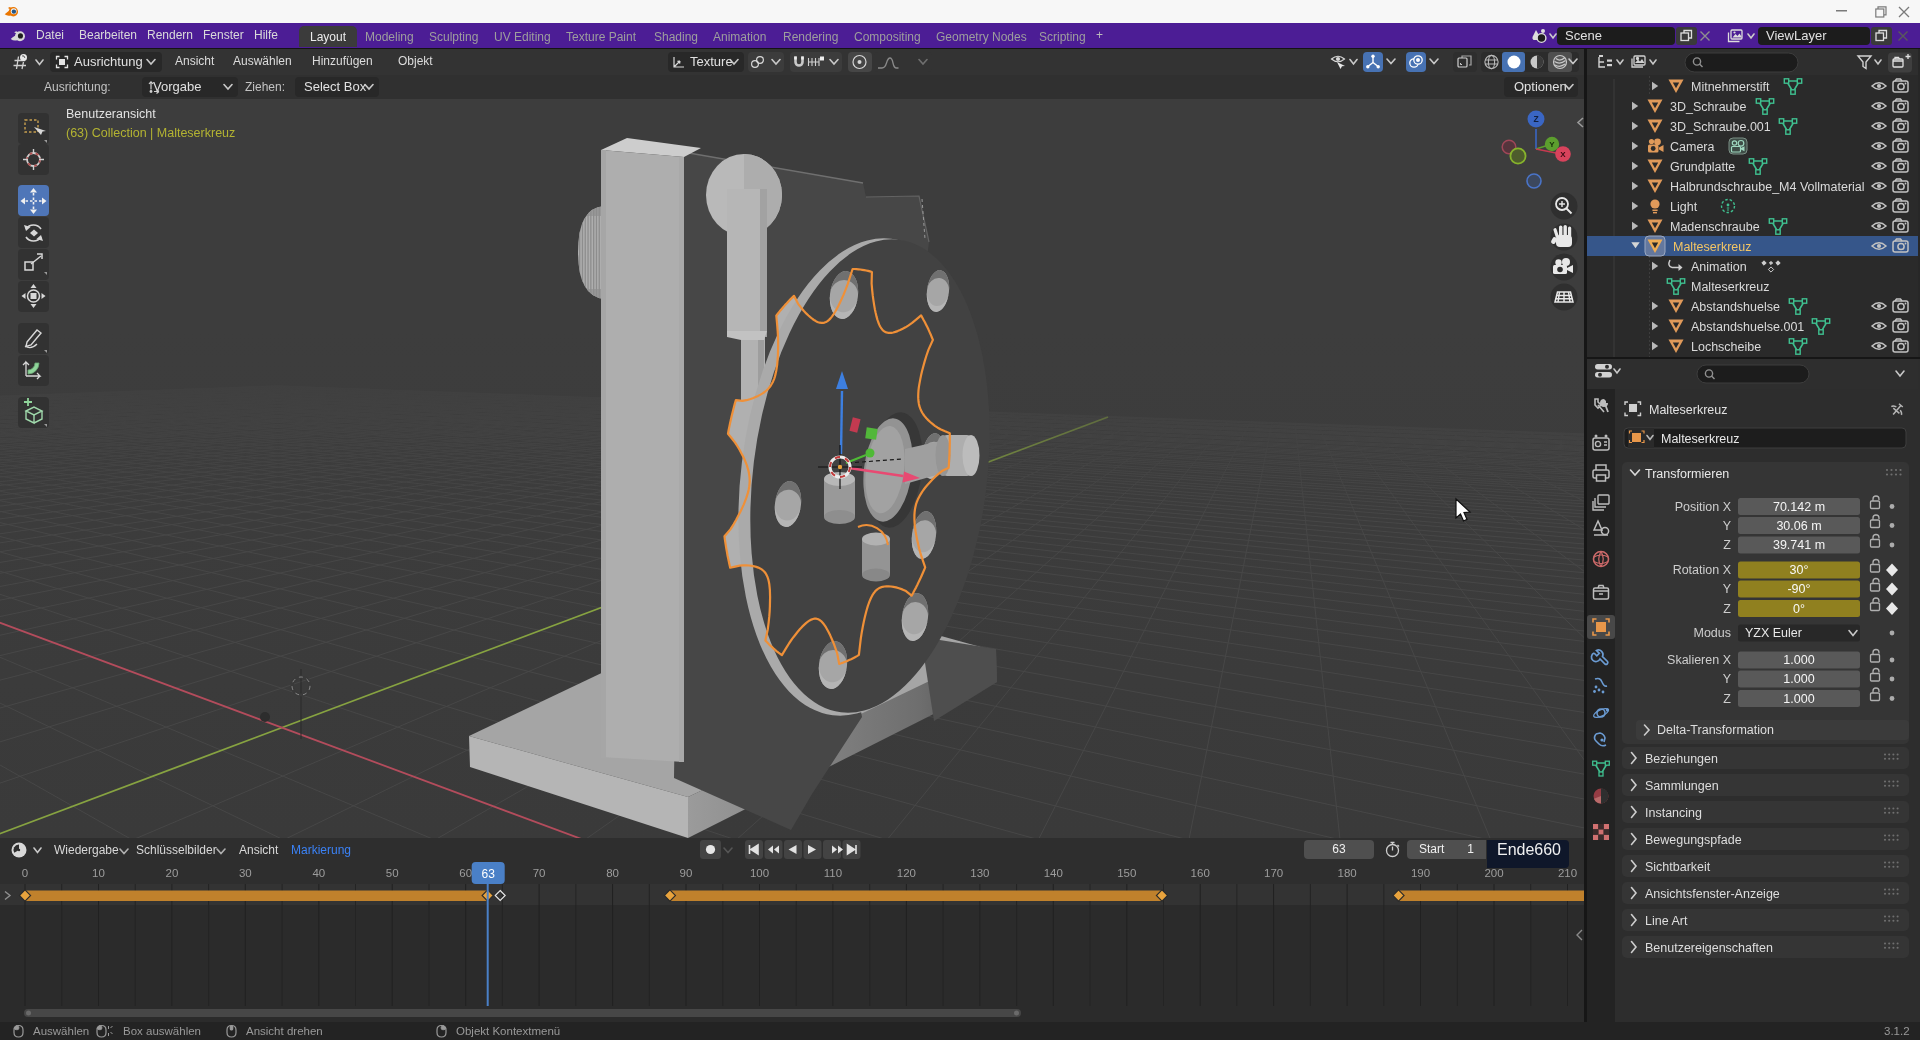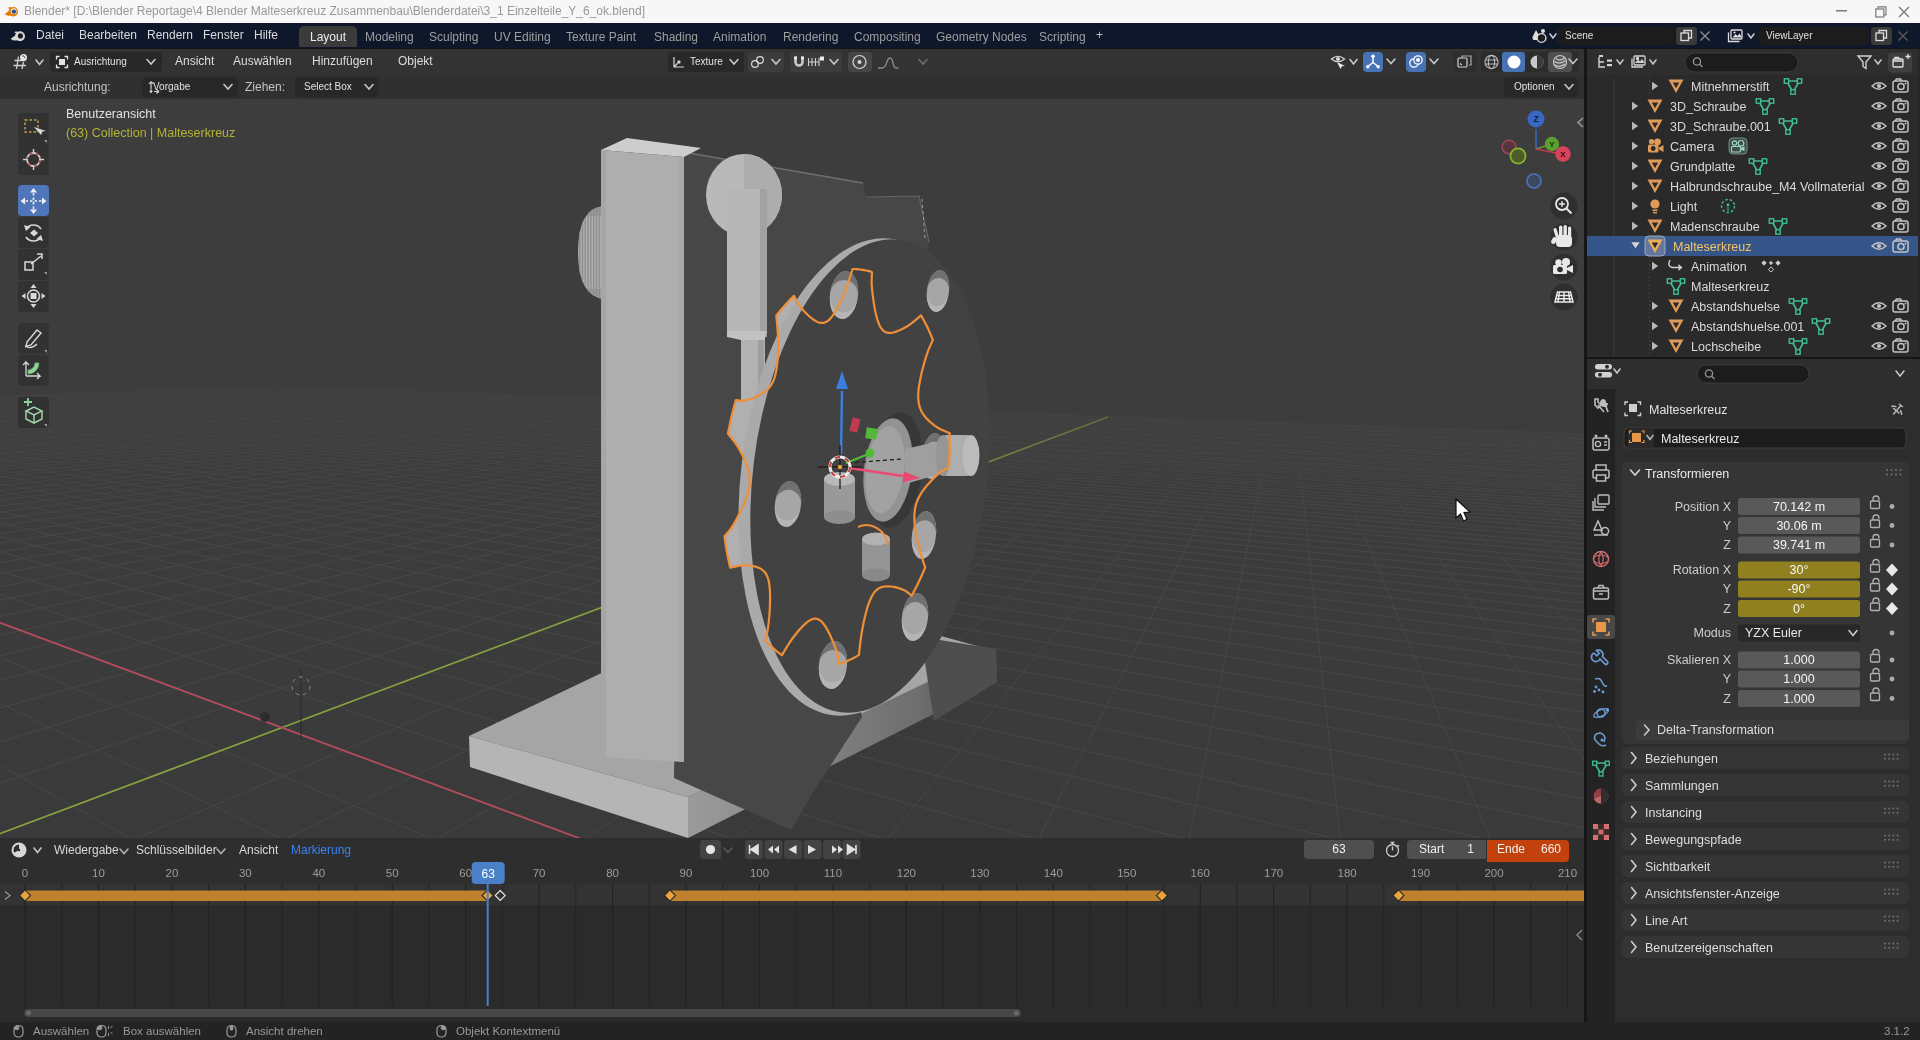--- a/index.html
+++ b/index.html
@@ -2,49 +2,48 @@
 <html><head>
 <meta charset="utf-8">
 <style>
 * { margin:0; padding:0; box-sizing:border-box; }
 html,body { width:1920px; height:1040px; overflow:hidden; background:#2d2d2d;
   font-family:"Liberation Sans", sans-serif; }
 .abs { position:absolute; }
 #titlebar { left:0; top:0; width:1920px; height:23px; background:#f7f7f7; color:#989898;
   font-size:12px; line-height:23px; }
 #titlebar .ttext { position:absolute; left:24px; top:0; }
-#topbar { left:0; top:23px; width:1920px; height:26px; background:#0f172a; color:#d9d9d9; font-size:12px; }
+#topbar { left:0; top:23px; width:1920px; height:26px; background:#4c1d95; color:#d9d9d9; font-size:12px; }
 .menu { position:absolute; top:5px; color:#dadada; }
 .wtab { position:absolute; top:3px; height:21px; line-height:23px; padding:0 11px; color:#9e9e9e;
   border-radius:5px 5px 0 0; font-size:12px; }
 .wtab.active { background:#3b3b3b; color:#ececec; }
 #vpheader { left:0; top:49px; width:1587px; height:26px; background:#333333; color:#dcdcdc; font-size:12px; }
 #toolbarrow { left:0; top:75px; width:1587px; height:24px; background:#303030; color:#c3c3c3; font-size:12px; }
 #viewport { left:0; top:99px; width:1587px; height:739px; background:#3d3d3d; overflow:hidden; }
 #timeline { left:0; top:838px; width:1587px; height:184px; background:#2b2b2b; overflow:hidden; }
 #tlheader { position:absolute; left:0; top:0; width:1587px; height:24px; background:#2e2e2e; }
 #outliner { left:1587px; top:49px; width:333px; height:308px; background:#272727; overflow:hidden; }
 #properties { left:1587px; top:359px; width:333px; height:663px; background:#2d2d2d; overflow:hidden; }
 #statusbar { left:0; top:1022px; width:1920px; height:18px; background:#232323; color:#999999; font-size:11.5px; }
 .vborder { position:absolute; left:1584px; top:49px; width:3px; height:973px; background:#161616; }
 .hborder1 { position:absolute; left:1587px; top:357px; width:333px; height:2px; background:#161616; }
 .hborder2 { position:absolute; left:0; top:48px; width:1920px; height:1px; background:#141414; }
-.field { background:#282828; border-radius:4px; color:#e0e0e0; position:absolute; font-size:10px; }
+.field { background:#282828; border-radius:4px; color:#e0e0e0; position:absolute; font-size:13px; }
 svg { display:block; }
 </style>
 </head>
 <body>
 <div id="titlebar" class="abs">
   <svg class="abs" style="left:4px;top:4px" width="15" height="15" viewBox="0 0 17 17">
     <path d="M0.8 11.6 Q4.8 7.4 9.2 7.2 L4.4 4.6 L6.6 3.4 L13.6 7.3 L7.6 12.9 Q3.8 14 0.8 11.6 Z" fill="#ea7600"></path>
     <circle cx="10.6" cy="8.8" r="5.3" fill="#ea7600"></circle>
     <circle cx="11" cy="8.2" r="3.3" fill="#f4f4f4"></circle>
     <circle cx="11.2" cy="8.6" r="2.5" fill="#265787"></circle>
   </svg>
-  <span class="ttext">Blender* [D:\Blender Reportage\4 Blender Malteserkreuz Zusammenbau\Blenderdatei\3_1 Einzelteile_Y_6_ok.blend]</span>
   <svg class="abs" style="left:1836px;top:10px" width="12" height="2">
       <rect width="11" height="1.5" fill="#7a7a7a"></rect>
     </svg>
   <svg class="abs" style="left:1875px;top:6px" width="12" height="12" viewBox="0 0 12 12" fill="none" stroke="#7a7a7a" stroke-width="1.2">
     <rect x="0.8" y="3" width="8" height="8"></rect>
       <path d="M3 3 V0.8 H11 V8.8 H9"></path>
     </svg>
   <svg class="abs" style="left:1898px;top:6px" width="12" height="12" viewBox="0 0 12 12" stroke="#7a7a7a" stroke-width="1.3">
     <path d="M1 1 L11 11 M11 1 L1 11"></path>
     </svg>
@@ -836,21 +835,21 @@
       <path d="M82 9.5 l5 -4 v8 Z M88 9.5 l5 -4 v8 Z" transform="translate(180,0) scale(-1,1)"></path>
       <path d="M111 5 v9 M102.5 5 v9 l7 -4.5 Z" stroke="#e2e2e2" stroke-width="1.6"></path>
     </g>
   </svg>
   <div class="abs" style="left:1304px;top:2px;width:70px;height:19px;background:#4f4f4f;border-radius:4px;color:#f0f0f0;font-size:12px;text-align:center;line-height:19px">63</div>
   <svg class="abs" style="left:1384px;top:3px" width="17" height="17" viewBox="0 0 17 17" fill="none" stroke="#cdcdcd" stroke-width="1.3">
     <circle cx="8.5" cy="9.5" r="6"></circle>
         <path d="M8.5 9.5 L8.5 5.5 M6.5 1.5 h4 M8.5 1.5 v2 M13.5 4 l1.5 1.5"></path>
   </svg>
   <div class="abs" style="left:1407px;top:2px;width:79px;height:19px;background:#4f4f4f;border-radius:4px 0 0 4px;color:#f0f0f0;font-size:12px;line-height:19px"><span style="margin-left:12px">Start</span><span style="position:absolute;right:12px">1</span></div>
-  <div class="abs" style="left:1487px;top:2px;width:82px;height:22px;background:#c2410c;border-radius:0 4px 4px 0;color:#f0f0f0;font-size:12px;line-height:19px"><span style="margin-left:10px">Ende</span><span style="position:absolute;right:8px">660</span></div>
+  <div class="abs" style="left:1487px;top:2px;width:82px;height:28px;background:#0f172a;border-radius:0 4px 4px 0;color:#f0f0f0;font-size:16px;line-height:19px"><span style="margin-left:10px">Ende</span><span style="position:absolute;right:8px">660</span></div>
 </div>
 </div>
 
 <div id="outliner" class="abs">
     <svg class="abs" style="left:0;top:0" width="331" height="308" viewBox="0 0 331 308">
 <rect width="331" height="308" fill="#2a2a2a"></rect>
 <rect width="331" height="26" fill="#2e2e2e"></rect>
 <line x1="27" y1="30" x2="27" y2="308" stroke="#3d3d3d" stroke-width="1"></line>
 <line x1="62.5" y1="27" x2="62.5" y2="47" stroke="#3d3d3d" stroke-width="1" stroke-dasharray="2 2"></line>
 <line x1="62.5" y1="207" x2="62.5" y2="308" stroke="#3d3d3d" stroke-width="1" stroke-dasharray="2 2"></line>

